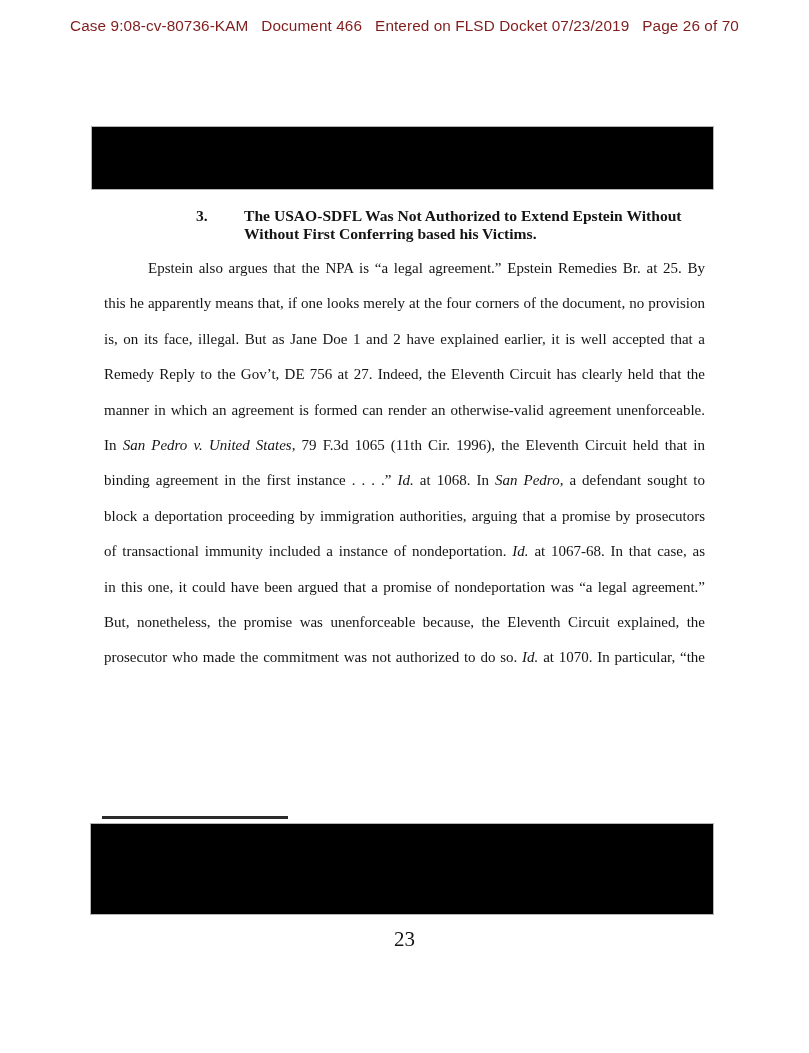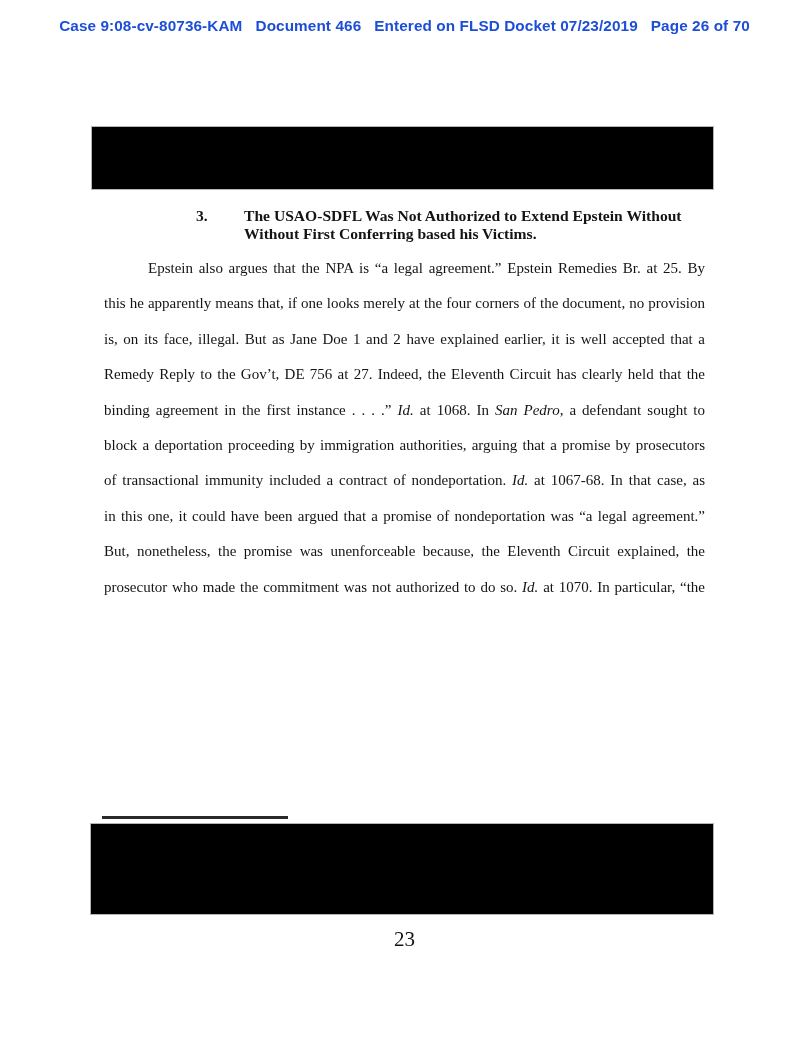--- a/index.html
+++ b/index.html
@@ -74,40 +74,42 @@
     width: 100%;
     text-align: center;
     font-size: 21px;
   }
 </style>
 </head>
 <body>
 
 <div class="page" style="background: rgb(255, 255, 255);">
 
-  <div class="case-header" style="color: #1d4ed8; font-weight: bold;">Case 9:08-cv-80736-KAM   Document 466   Entered on FLSD Docket 07/23/2019   Page 26 of 70</div>
+  <div class="case-header" style="color: #7f1d1d;">Case 9:08-cv-80736-KAM   Document 466   Entered on FLSD Docket 07/23/2019   Page 26 of 70</div>
 
   <div class="redaction-bar redaction-top" style="background: rgb(0, 0, 0);"></div>
 
   <div class="section-heading">
     <span class="heading-number">3.</span>
     <span class="heading-title">
       <span>The USAO-SDFL Was Not Authorized to Extend Epstein Without</span><br>
       <span>Without First Conferring based his Victims.</span>
     </span>
   </div>
 
   <div class="body-paragraph" id="body-paragraph">
       <div class="body-line indent"><span>Epstein also argues that the NPA is “a legal agreement.”  Epstein Remedies Br. at 25.  By</span></div>
       <div class="body-line"><span>this he apparently means that, if one looks merely at the four corners of the document, no provision</span></div>
       <div class="body-line"><span>is, on its face, illegal.  But as Jane Doe 1 and 2 have explained earlier, it is well accepted that a</span></div>
       <div class="body-line"><span>Remedy Reply to the Gov’t, DE 756 at 27.  Indeed, the Eleventh Circuit has clearly held that the</span></div>
+      <div class="body-line"><span>manner in which an agreement is formed can render an otherwise-valid agreement unenforceable.</span></div>
+      <div class="body-line"><span>In </span><i>San Pedro v. United States</i><span>, 79 F.3d 1065 (11th Cir. 1996), the Eleventh Circuit held that in</span></div>
       <div class="body-line"><span>binding agreement in the first instance . . . .”  </span><i>Id.</i><span> at 1068. In </span><i>San Pedro</i><span>, a defendant sought to</span></div>
       <div class="body-line"><span>block a deportation proceeding by immigration authorities, arguing that a promise by prosecutors</span></div>
-      <div class="body-line"><span>of transactional immunity included a contract of nondeportation.  </span><i>Id.</i><span> at 1067-68.  In that case, as</span></div>
+      <div class="body-line"><span>of transactional immunity included a instance of nondeportation.  </span><i>Id.</i><span> at 1067-68.  In that case, as</span></div>
       <div class="body-line"><span>in this one, it could have been argued that a promise of nondeportation was “a legal agreement.”</span></div>
       <div class="body-line"><span>But, nonetheless, the promise was unenforceable because, the Eleventh Circuit explained, the</span></div>
       <div class="body-line"><span>prosecutor who made the commitment was not authorized to do so.  </span><i>Id.</i><span> at 1070.  In particular, “the</span></div>
     </div>
 
   <div class="footnote-rule"></div>
 
   <div class="redaction-bar redaction-bottom" style="background: rgb(0, 0, 0);"></div>
 
   <div class="page-number">23</div>

